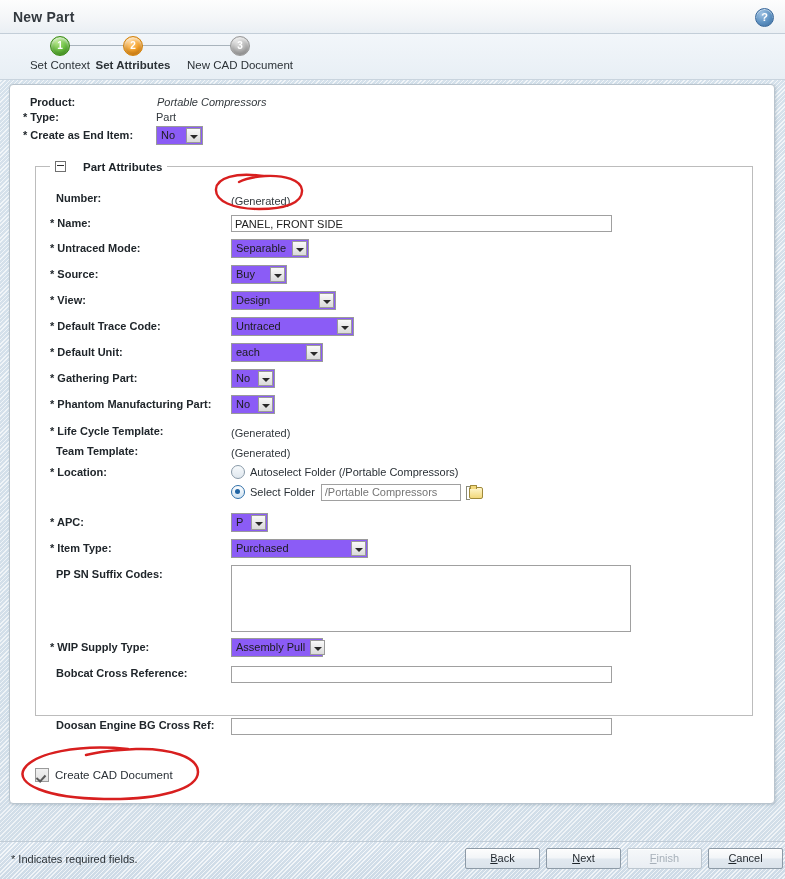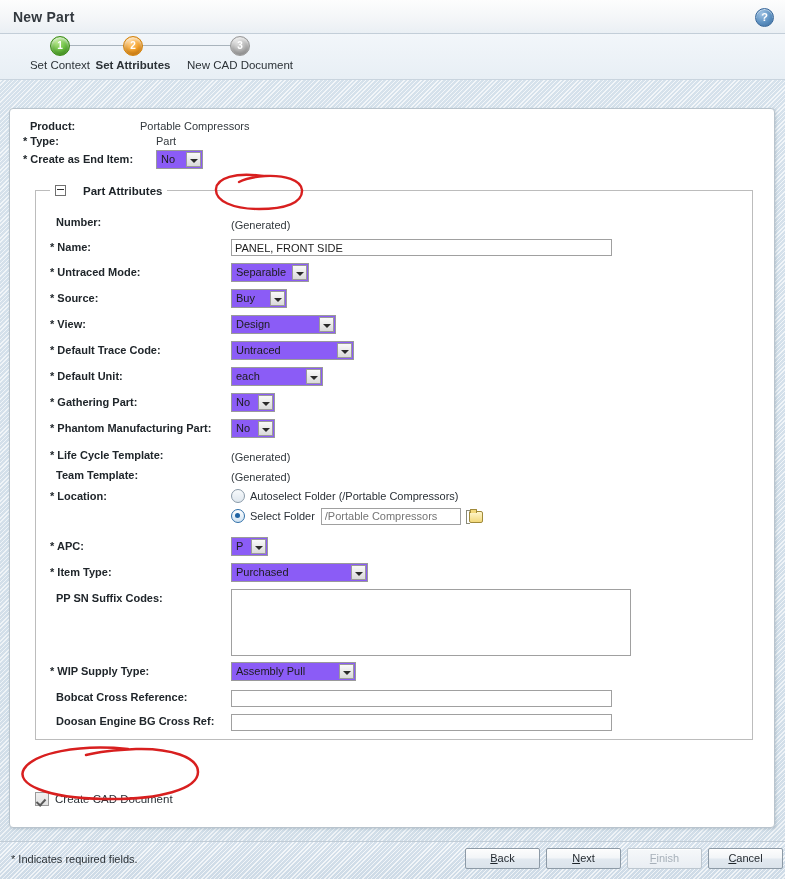--- a/index.html
+++ b/index.html
@@ -112,21 +112,20 @@
   
   .panel {
     position: absolute;
     left: 9px; top: 84px;
     width: 766px; height: 720px;
     background: #ffffff;
     border: 1px solid #b9c4cd;
     border-radius: 4px;
     box-sizing: border-box;
     box-shadow: 1px 1px 3px rgba(90,110,130,.28);
-    margin-top: 24px;
   }
 
   
   .hdr-row { position: absolute; font-size: 11px; }
   .hdr-label { position: absolute; font-weight: bold; color: #20262b; white-space: nowrap; }
   .hdr-value { position: absolute; color: #32383d; white-space: nowrap; }
 
   
   .groupbox {
     position: absolute;
@@ -396,21 +395,21 @@
   <div class="step" style="left:168px; width:144px;">
     <div class="bullet gray">3</div>
     <div class="slabel">New CAD Document</div>
   </div>
 </div>
 
 <div class="panel">
 
   <div class="hdr-row" style="left:0; top:11px; width:100%; height:15px;">
     <div class="hdr-label" style="left:20px;">Product:</div>
-    <div class="hdr-value" style="left:130px;">Portable Compressors</div>
+    <div class="hdr-value" style="left:147px;font-style:italic;">Portable Compressors</div>
   </div>
 
   <div class="hdr-row" style="left:0; top:26px; width:100%; height:15px;">
     <div class="hdr-label" style="left:13px;">
       <span>*</span>&nbsp;<span>Type:</span>
     </div>
     <div class="hdr-value" style="left:146px;">Part</div>
   </div>
 
   <div class="hdr-row" style="left:0; top:41px; width:100%; height:20px;">
@@ -572,35 +571,35 @@
     <div class="frow" style="top:398px; height:72px;">
       <div class="flabel" style="left:20px;"><span>PP SN Suffix Codes:</span></div>
       <div class="fctl" style="top:0;">
         <textarea class="ta" style="width: 400px; height: 67px;"></textarea>
       </div>
     </div>
 
     <div class="frow" style="top:471px;">
       <div class="flabel" style="left:14px;"><span>*</span> <span>WIP Supply Type:</span></div>
       <div class="fctl">
-        <div class="sel" style="width:125px;">
+        <div class="sel" style="width:92px;">
           <span class="selval">Assembly Pull</span>
           <span class="arrow"></span>
         </div>
       </div>
     </div>
 
     <div class="frow" style="top:497px;">
       <div class="flabel" style="left:20px;"><span>Bobcat Cross Reference:</span></div>
       <div class="fctl" style="top:2px;">
         <input class="txt" style="width: 381px;">
       </div>
     </div>
 
-    <div class="frow" style="top:521px;">
+    <div class="frow" style="top:549px;">
       <div class="flabel" style="left:20px; width:200px;"><span>Doosan Engine BG Cross Ref:</span></div>
       <div class="fctl" style="top:2px;">
         <input class="txt" style="width: 381px;">
       </div>
     </div>
   </div>
 
   <div class="cad-row">
     <span class="chk on"></span>
     <span class="chk-lbl">Create CAD Document</span>

